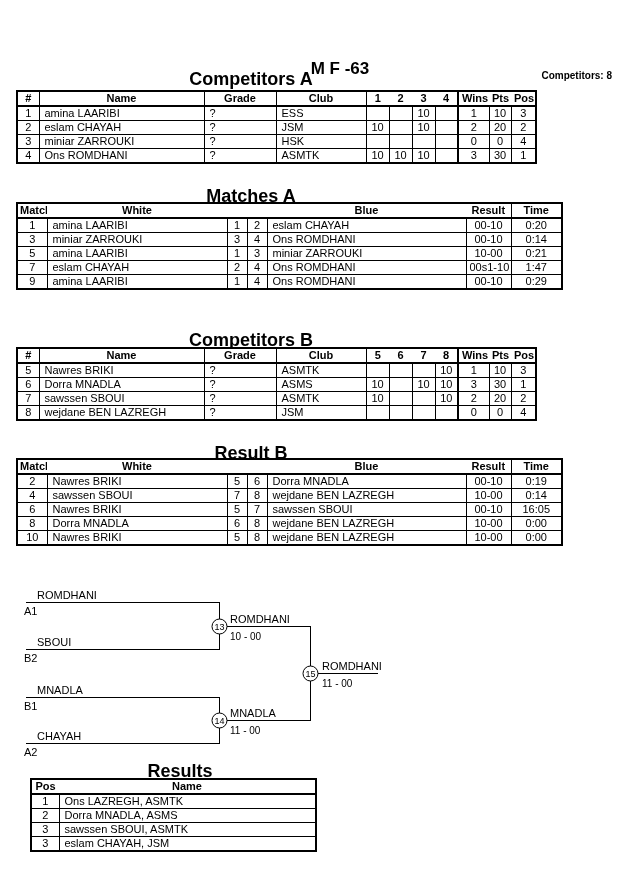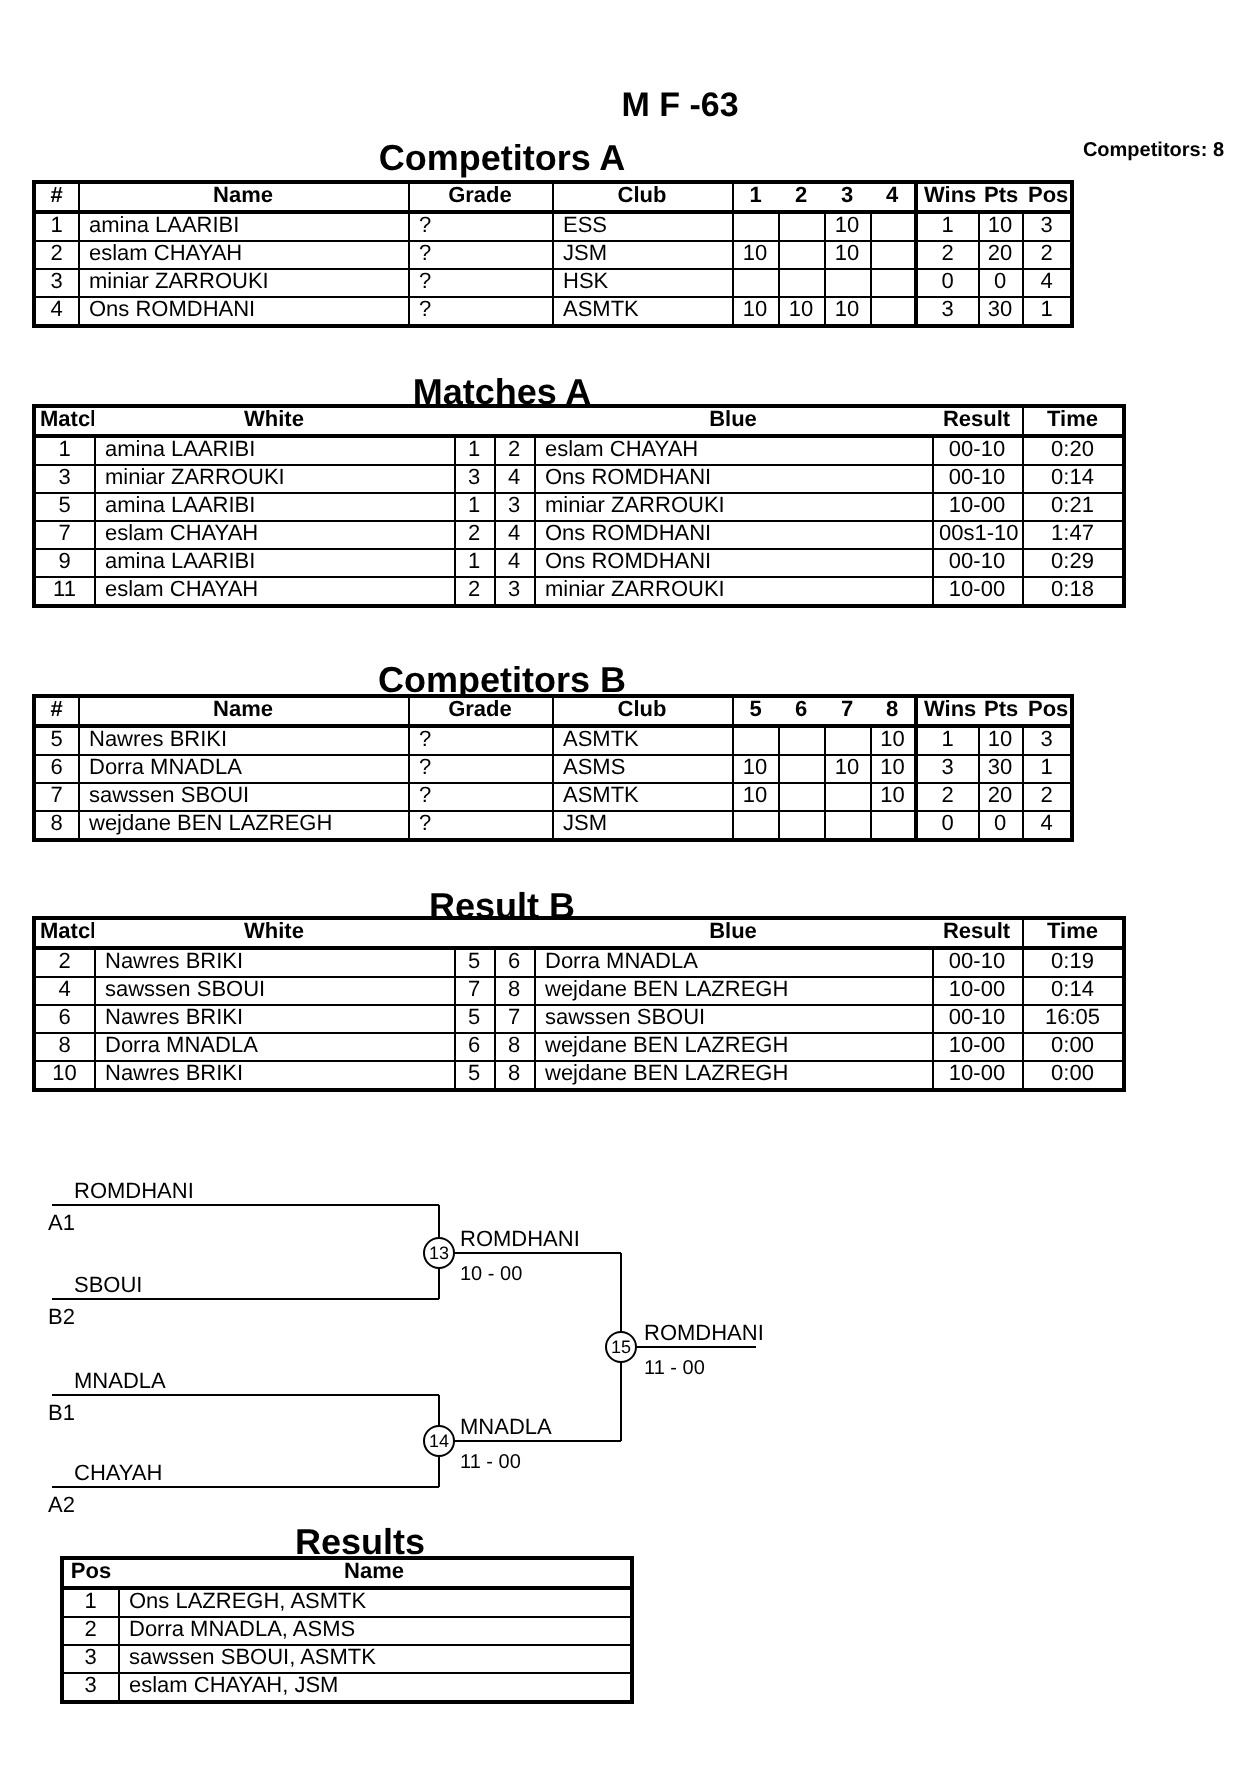--- a/index.html
+++ b/index.html
@@ -2,21 +2,21 @@
 <html><head>
 <meta charset="utf-8">
 <style>
   html,body { margin:0; padding:0; }
   body {
     width:630px; height:891px; position:relative;
     background:#ffffff; color:#000;
     font-family:"Liberation Sans", sans-serif;
   }
   .abs { position:absolute; }
-  .main-title { font-weight:bold; font-size:17px; transform:translateX(-50%); white-space:nowrap; }
+  .main-title { font-weight:bold; font-size:17px; transform:translateX(-50%); white-space:nowrap;margin-top:16px; }
   .sec-title  { font-weight:bold; font-size:18px; transform:translateX(-50%); white-space:nowrap; }
   .note { font-size:10px; white-space:nowrap; }
 
   table.rep { border-collapse:collapse; table-layout:fixed; border:2px solid #000; background:#fff; }
   .rep th, .rep td {
     font-size:11px; height:13px; line-height:13px;
     padding:0 3px; white-space:nowrap; overflow:hidden;
     border-right:1px solid #000; text-align:center;
   }
   .rep td { border-top:1px solid #000; }
@@ -188,29 +188,20 @@
         <td class="ac">1:47</td>
       </tr>
       <tr>
         <td class="ac">9</td>
         <td class="al">amina LAARIBI</td>
         <td class="ac">1</td>
         <td class="ac">4</td>
         <td class="al">Ons ROMDHANI</td>
         <td class="ac">00-10</td>
         <td class="ac">0:29</td>
-      </tr>
-      <tr>
-        <td class="ac">11</td>
-        <td class="al">eslam CHAYAH</td>
-        <td class="ac">2</td>
-        <td class="ac">3</td>
-        <td class="al">miniar ZARROUKI</td>
-        <td class="ac">10-00</td>
-        <td class="ac">0:18</td>
       </tr>
     </tbody>
 </table>
 
 <div class="abs sec-title" style="left:251px; top:330px;">Competitors B</div>
 
 <table class="rep abs" style="left:16px; top:347px; width:519px;">
   <colgroup>
       <col style="width:22px">
       <col style="width:165px">

